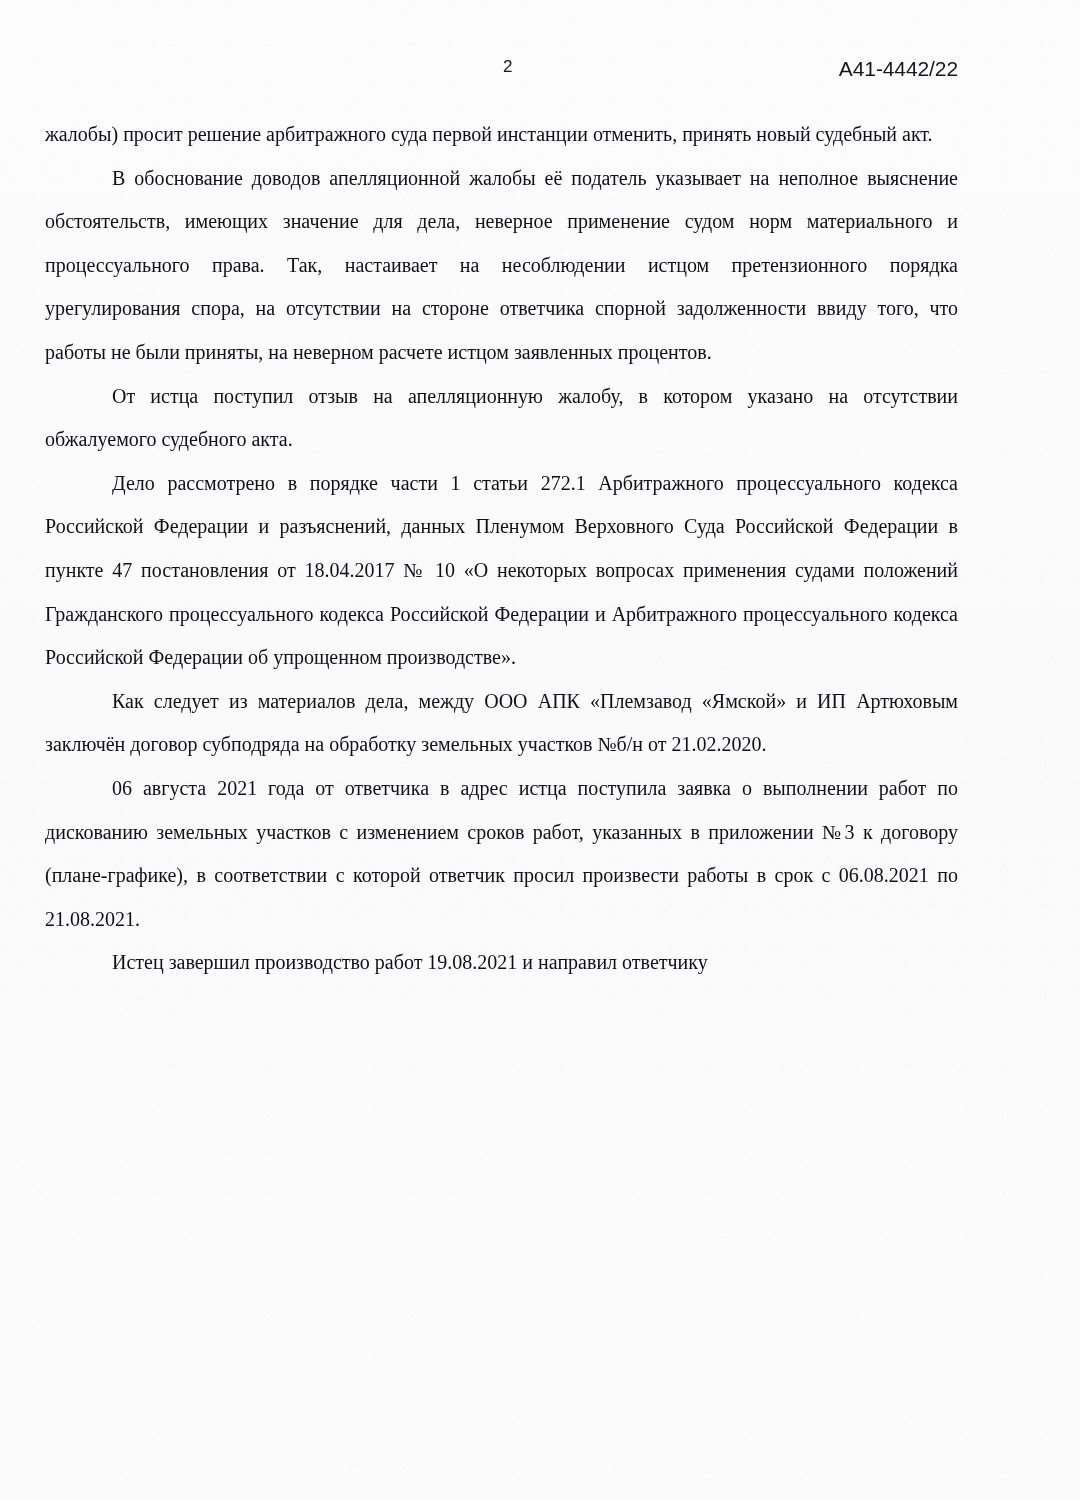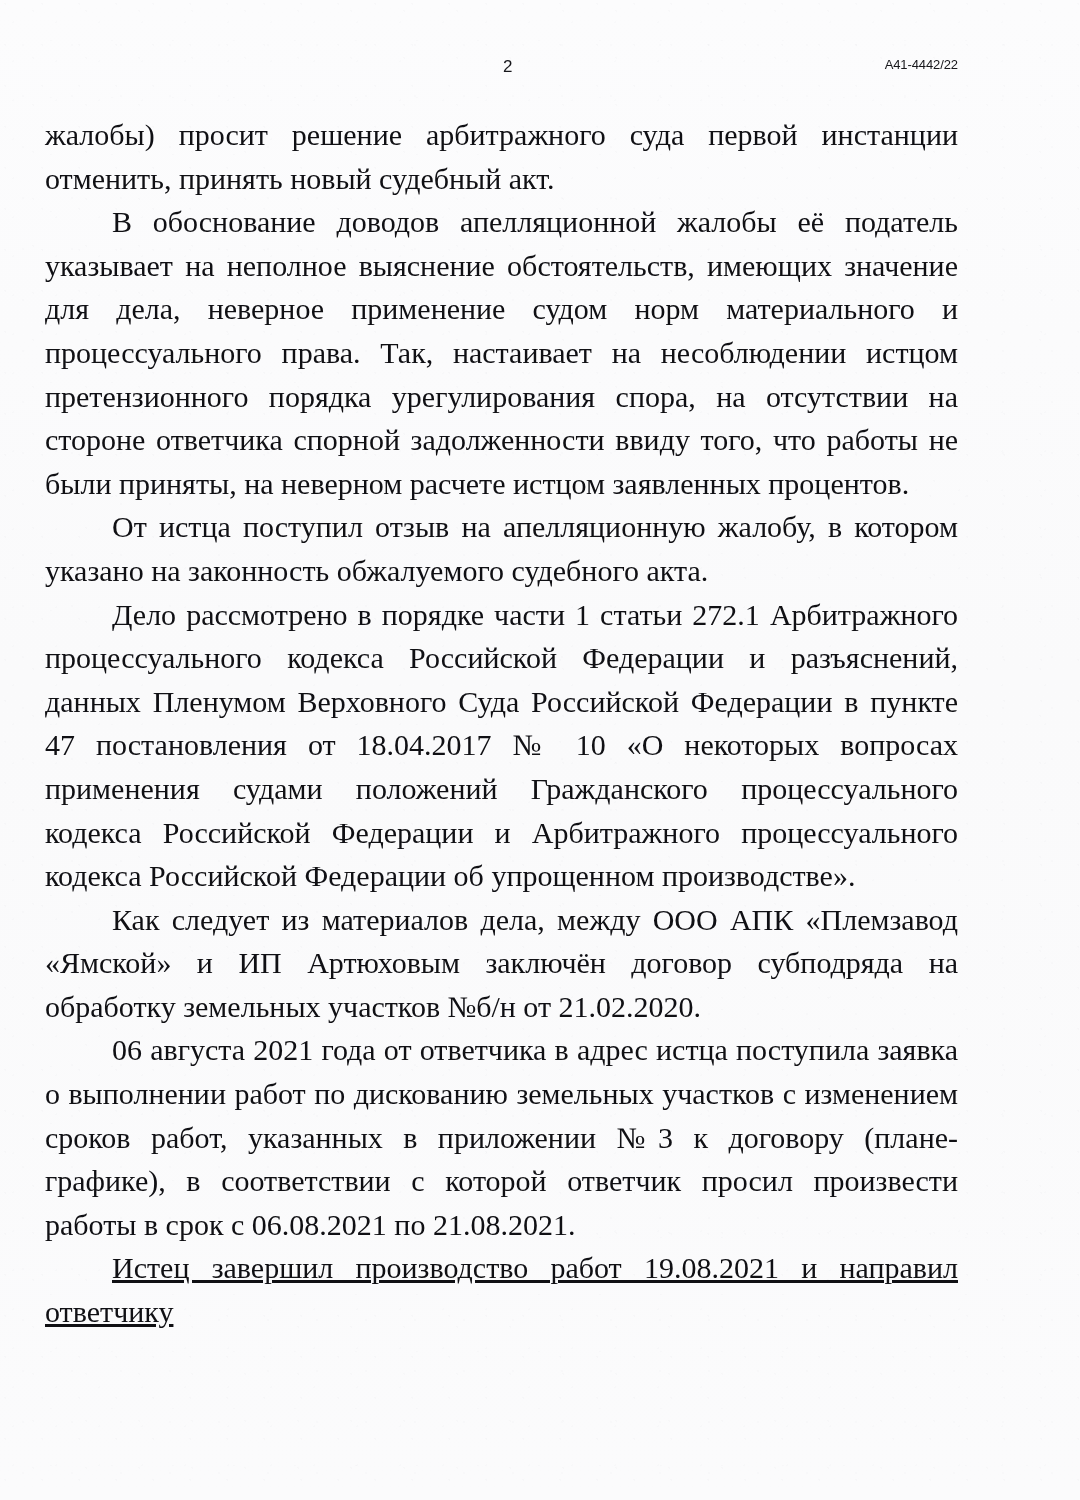--- a/index.html
+++ b/index.html
@@ -55,67 +55,66 @@
   .header .page-no {
     position: absolute;
     left: 458px;
     top: 0;
     font-size: 17px;
   }
   .header .case-no {
     position: absolute;
     right: 0;
     top: 0;
-    font-size: 13px;
+    font-size: 21px;
     white-space: nowrap;
   }
 
   
   .body-text {
     position: absolute;
     top: 113px;
     left: 45px;
     width: 913px;
-    font-size: 30px;
+    font-size: 20px;
     line-height: 43.6px;
     text-align: justify;
     text-justify: inter-word;
     color: #101014;
   }
   .body-text p {
     margin: 0;
     text-indent: 67px;
     text-align: justify;
     -webkit-hyphens: none;
     hyphens: none;
   }
   .body-text p.no-indent {
     text-indent: 0;
   }
   
   .body-text p.clipped {
     text-align: justify;
-    text-decoration: underline;
   }
 </style>
 </head>
 <body>
 
 <div class="page"></div>
 
 <div class="content">
 
   <div class="header">
     <span class="page-no">2</span>
     <span class="case-no">А41-4442/22</span>
   </div>
 
   <div class="body-text">
     <p class="no-indent">жалобы) просит решение арбитражного суда первой инстанции отменить, принять новый судебный акт.</p>
     <p>В обоснование доводов апелляционной жалобы её податель указывает на неполное выяснение обстоятельств, имеющих значение для дела, неверное применение судом норм материального и процессуального права. Так, настаивает на несоблюдении истцом претензионного порядка урегулирования спора, на отсутствии на стороне ответчика спорной задолженности ввиду того, что работы не были приняты, на неверном расчете истцом заявленных процентов.</p>
-    <p>От истца поступил отзыв на апелляционную жалобу, в котором указано на законность обжалуемого судебного акта.</p>
+    <p>От истца поступил отзыв на апелляционную жалобу, в котором указано на отсутствии обжалуемого судебного акта.</p>
     <p>Дело рассмотрено в порядке части 1 статьи 272.1 Арбитражного процессуального кодекса Российской Федерации и разъяснений, данных Пленумом Верховного Суда Российской Федерации в пункте 47 постановления от 18.04.2017 № 10 «О некоторых вопросах применения судами положений Гражданского процессуального кодекса Российской Федерации и Арбитражного процессуального кодекса Российской Федерации об упрощенном производстве».</p>
     <p>Как следует из материалов дела, между ООО АПК «Племзавод «Ямской» и ИП Артюховым заключён договор субподряда на обработку земельных участков №б/н от 21.02.2020.</p>
     <p>06 августа 2021 года от ответчика в адрес истца поступила заявка о выполнении работ по дискованию земельных участков с изменением сроков работ, указанных в приложении №3 к договору (плане-графике), в соответствии с которой ответчик просил произвести работы в срок с 06.08.2021 по 21.08.2021.</p>
     <p class="clipped">Истец завершил производство работ 19.08.2021 и направил ответчику</p>
   </div>
 
 </div>
 
 </body></html>

